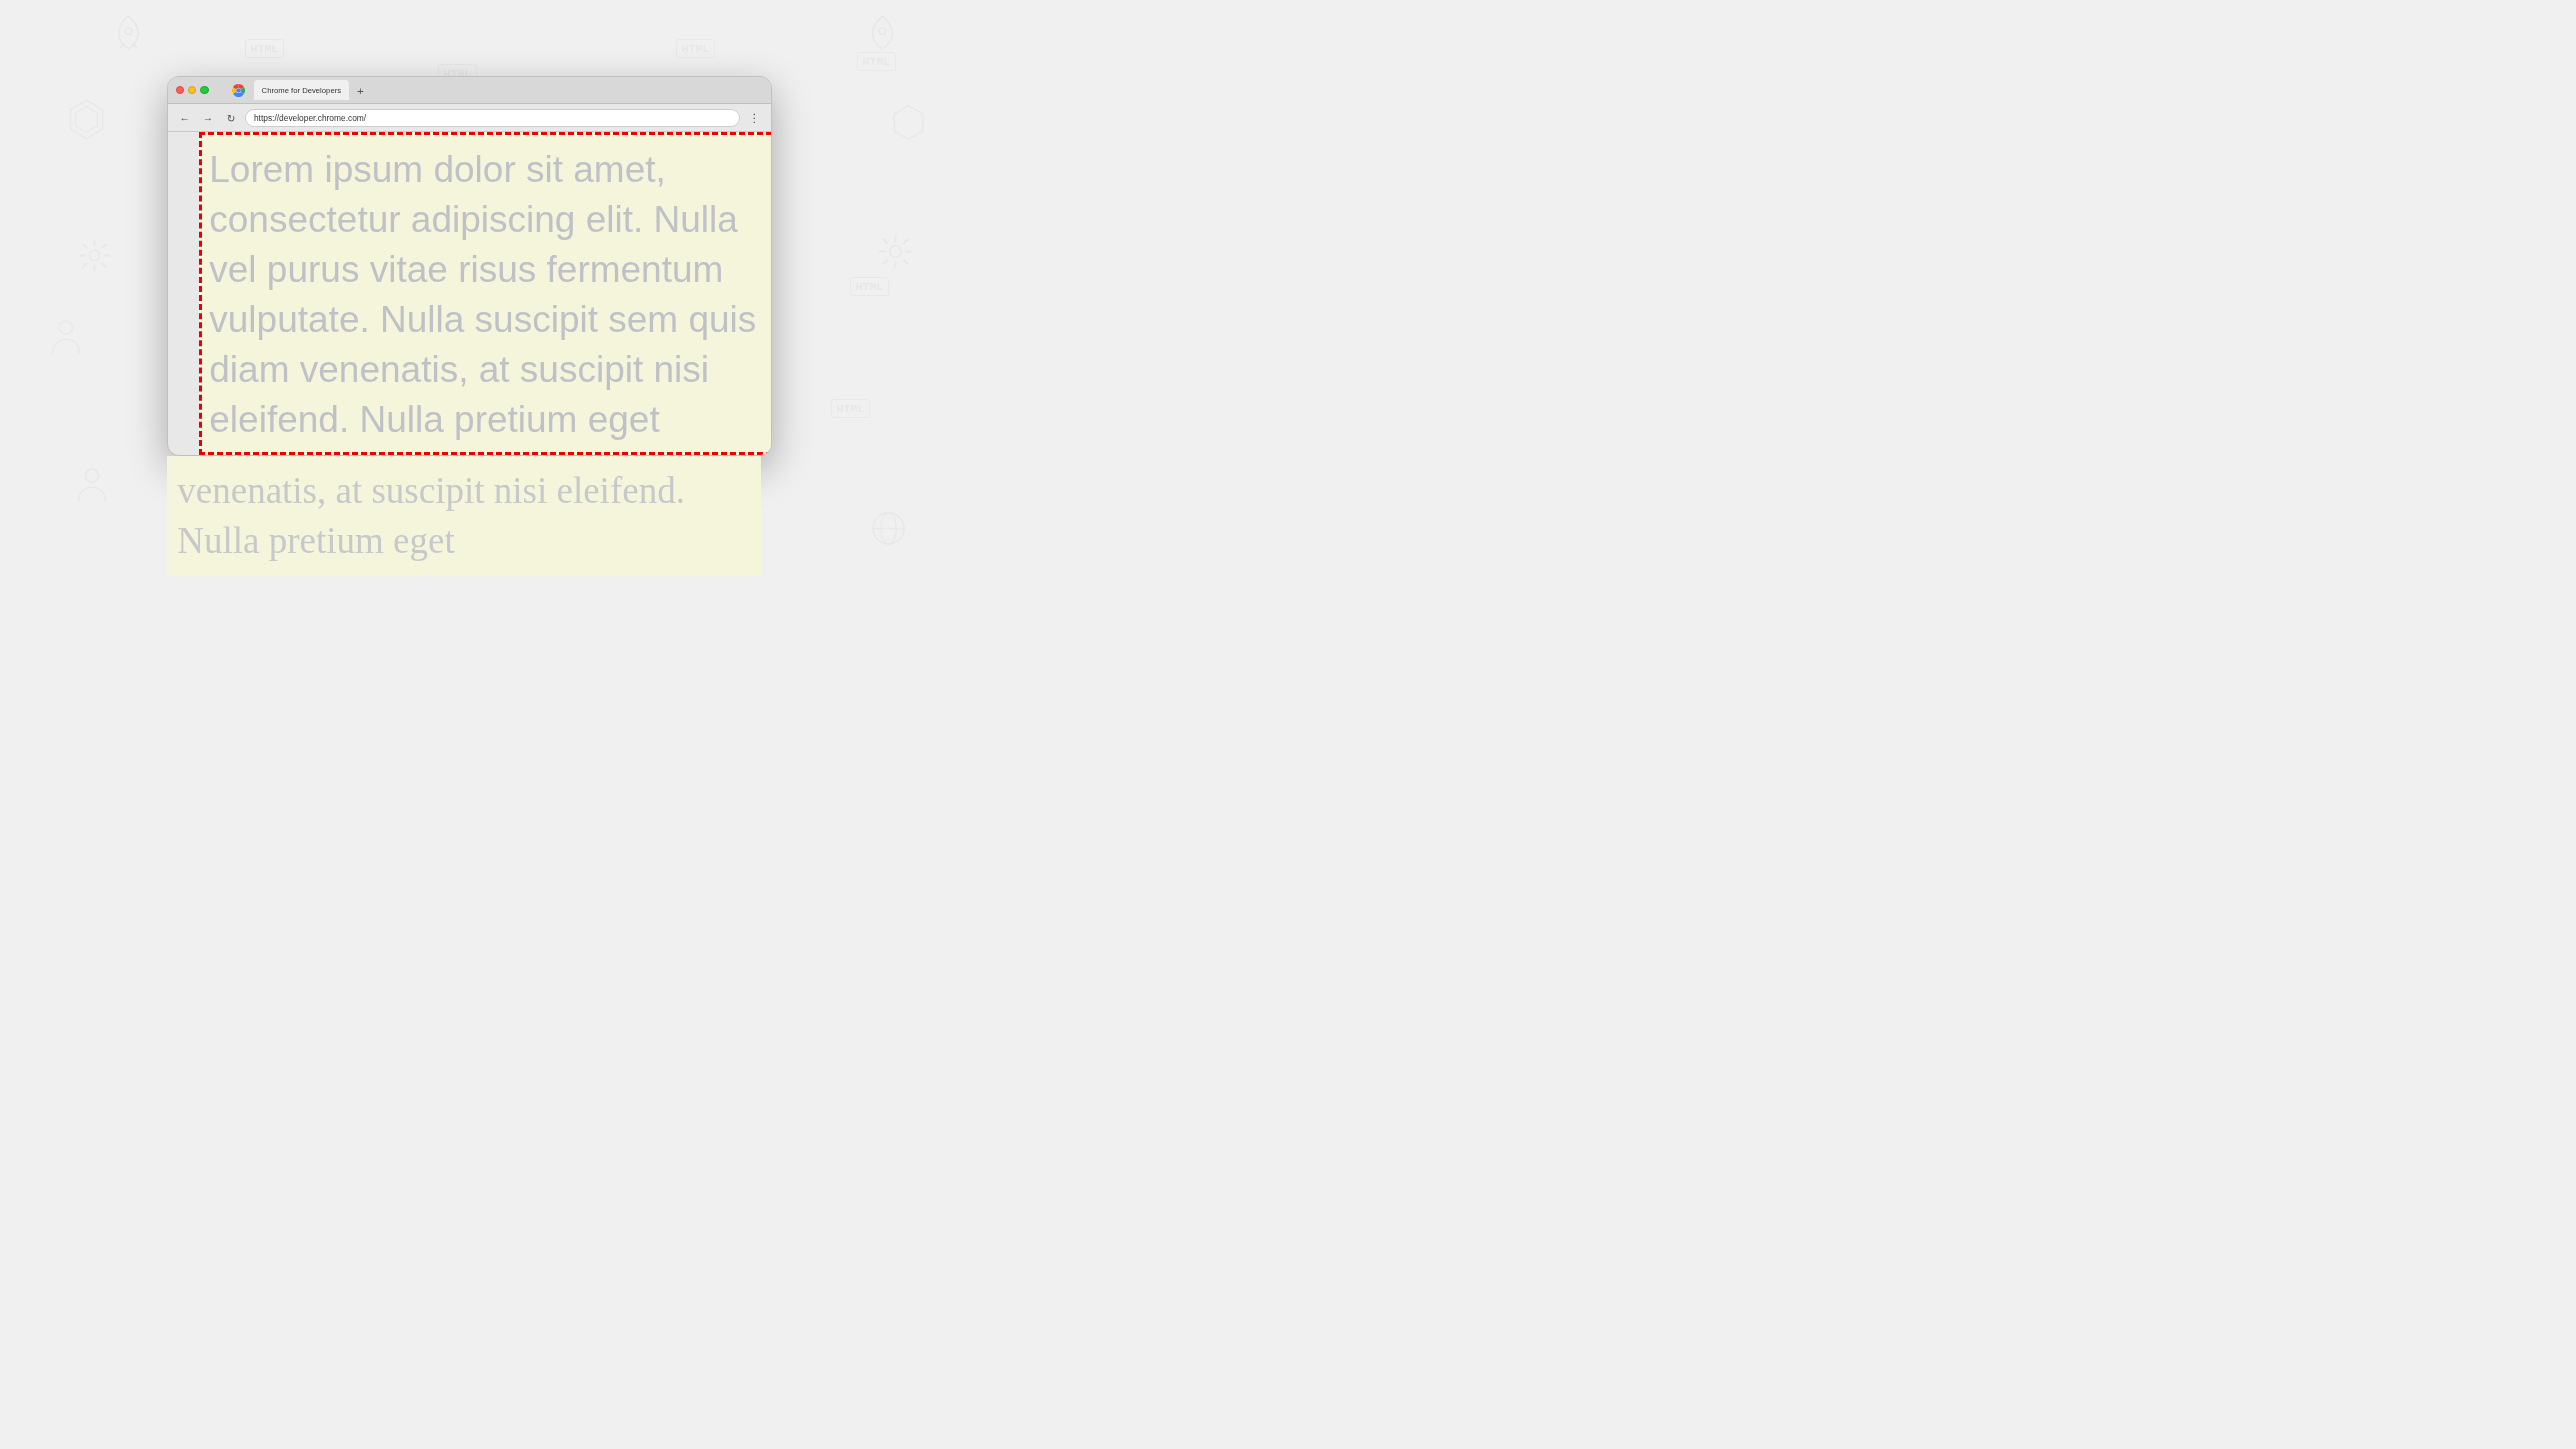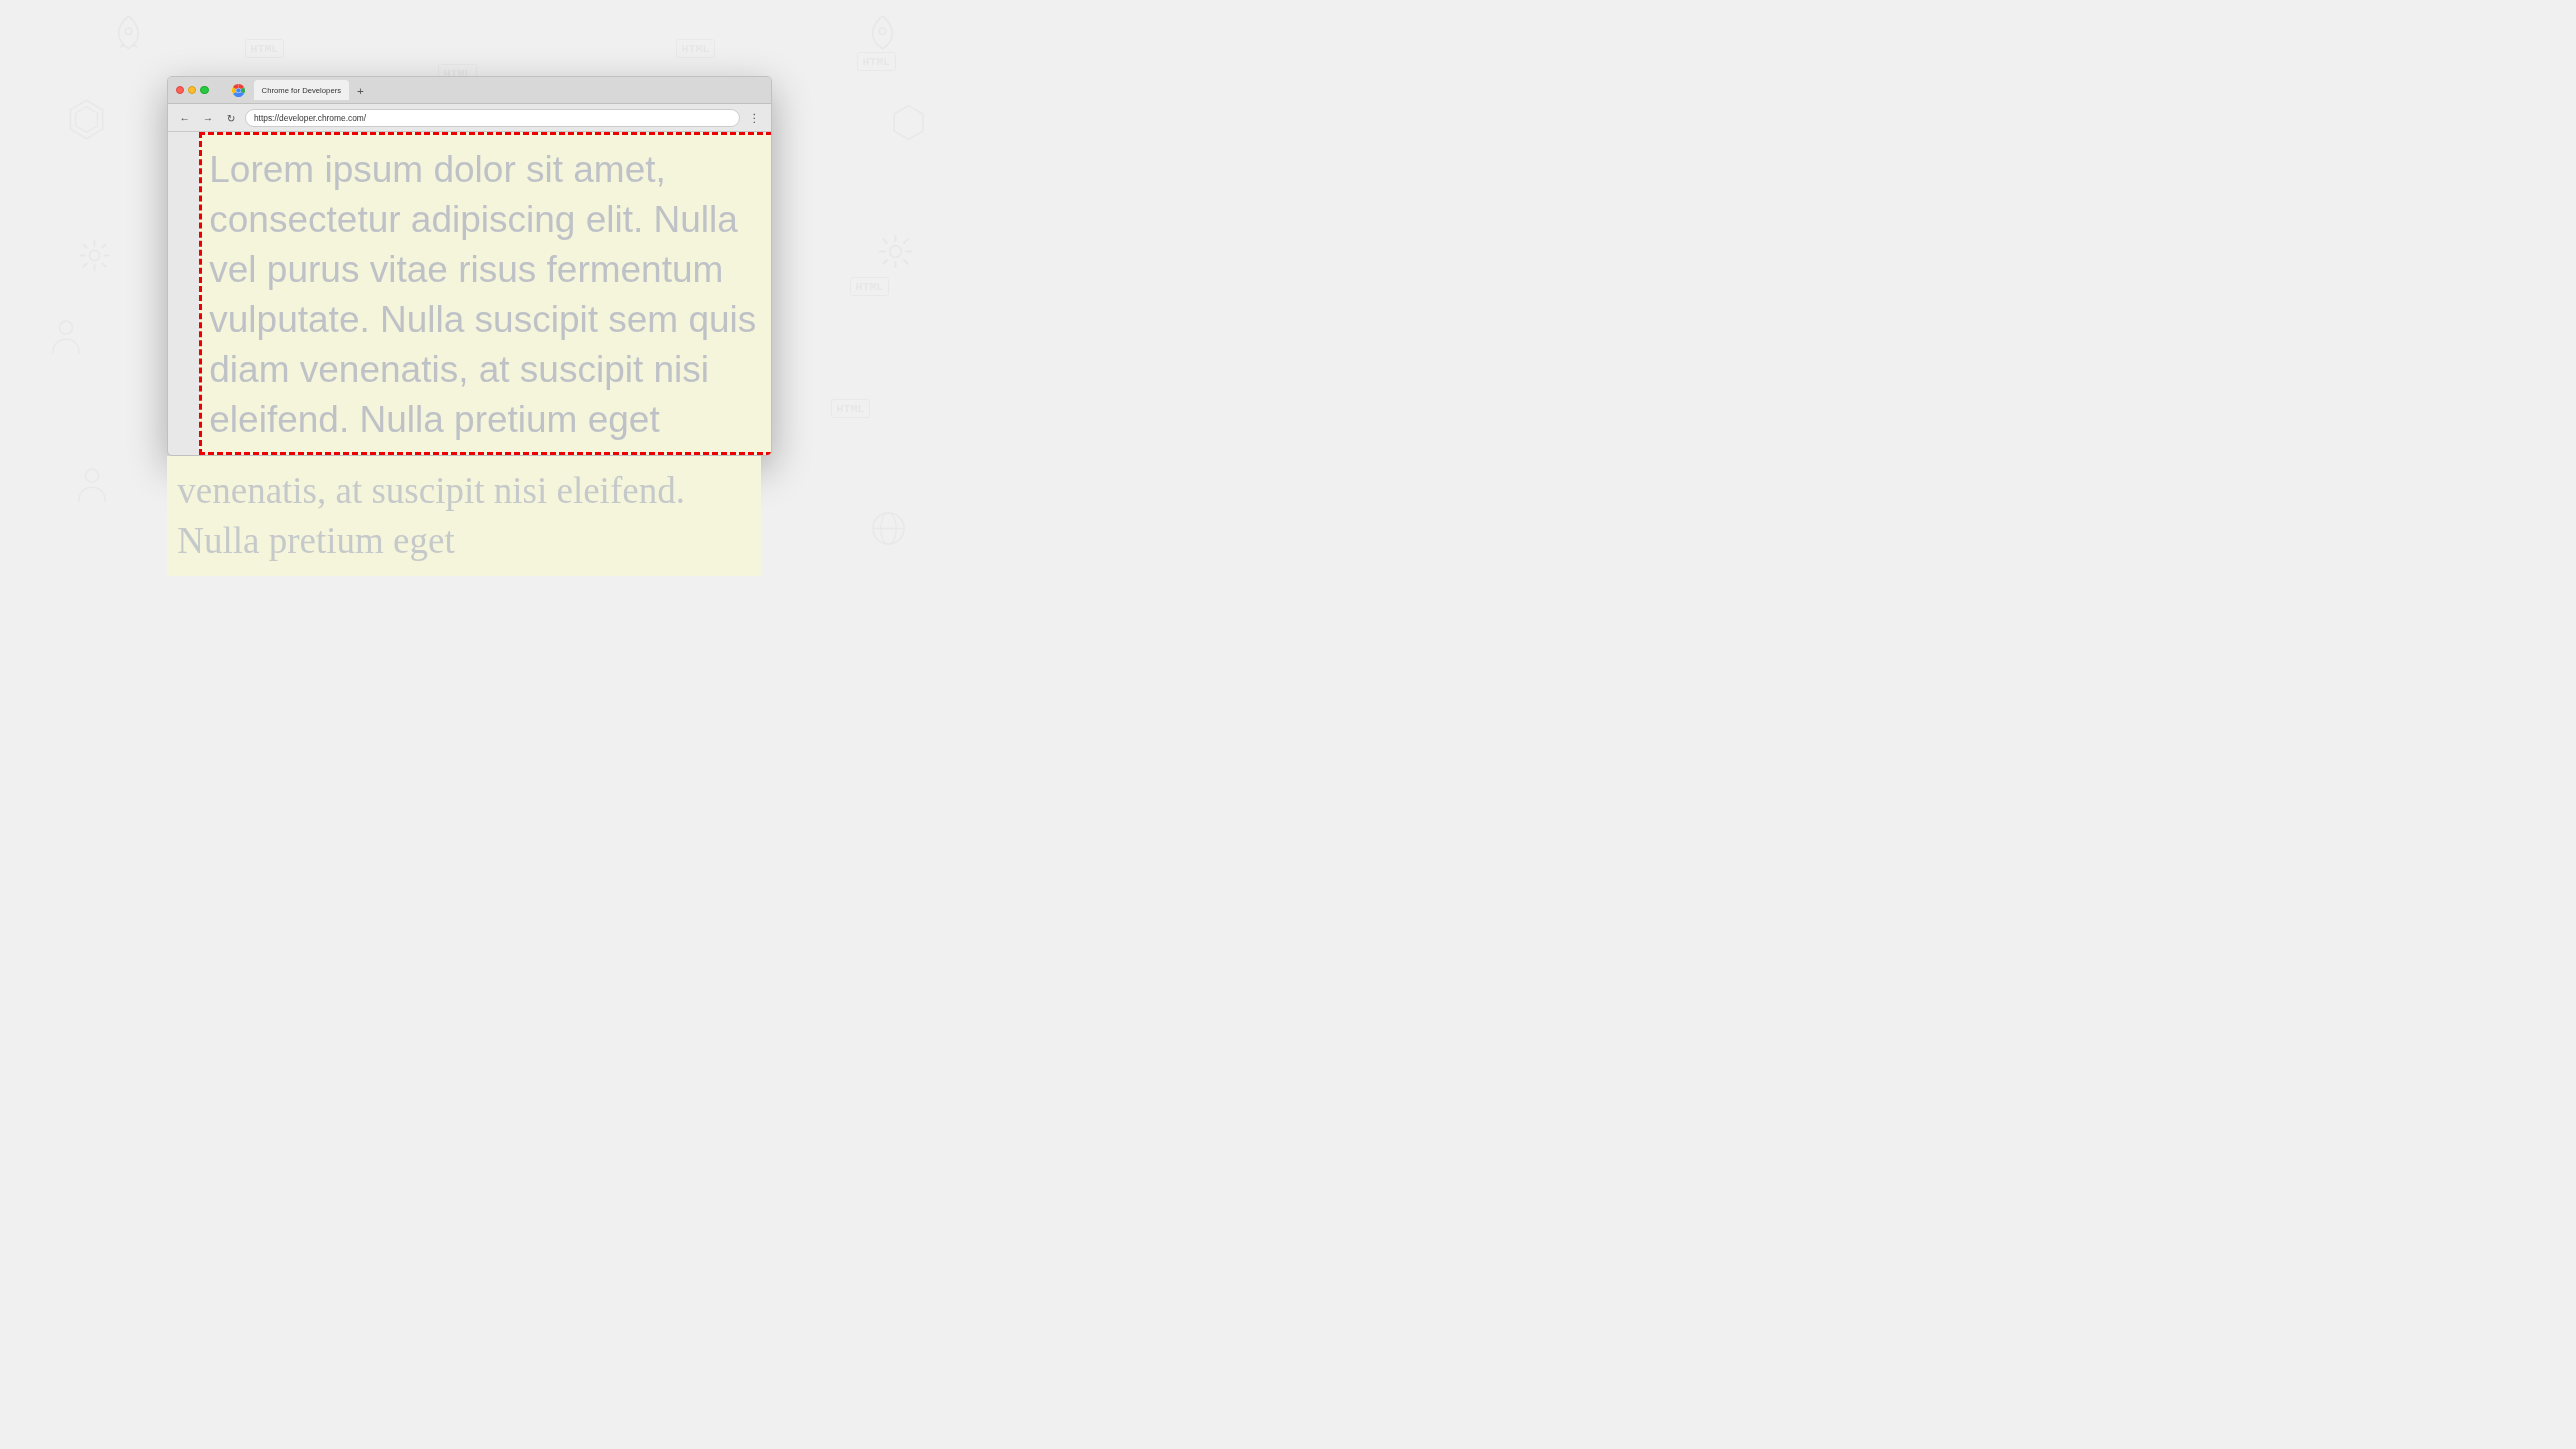--- a/index.html
+++ b/index.html
@@ -22,21 +22,21 @@
     }
 
     
     .browser-window {
       position: absolute;
       left: 167px;
       top: 76px;
       width: 605px;
       height: 380px;
       background: #e8e8e8;
-      border-radius: 5px;
+      border-radius: 12px;
       box-shadow: 0 13px 39px rgba(0,0,0,0.3);
       overflow: hidden;
       border: 0.6px solid #c0c0c0;
     }
 
     
     .title-bar {
       height: 27px;
       background: #d8d8d8;
       display: flex;

